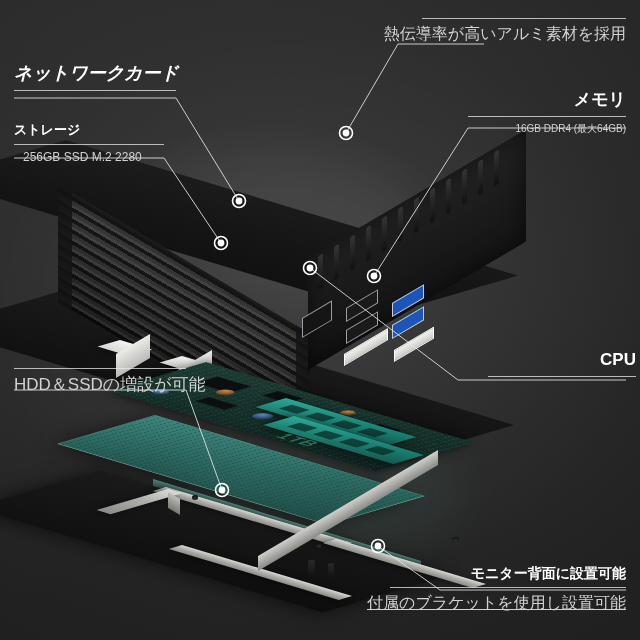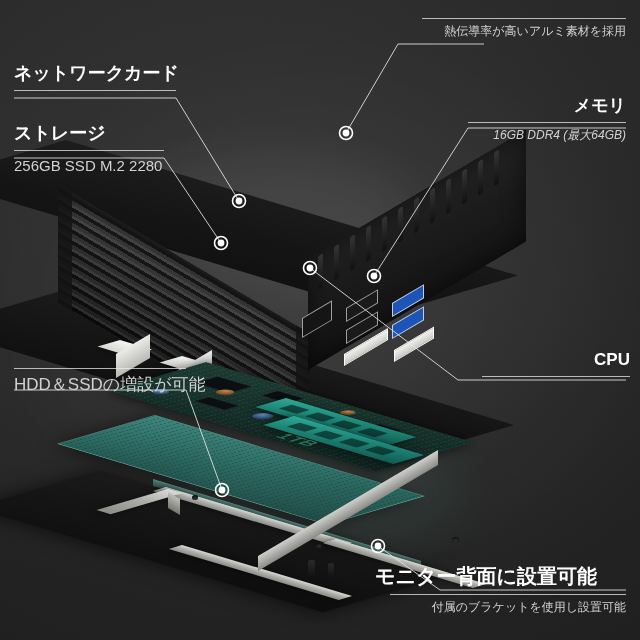--- a/index.html
+++ b/index.html
@@ -258,49 +258,49 @@
 
     <path d="M 14,390 L 186,390 L 222,490" stroke="#e8e8e8" stroke-width="1" fill="none" opacity=".85"></path>
     <use href="#dot" x="222" y="490"></use>
 
     <path d="M 626,590 L 440,590 L 378,546" stroke="#e8e8e8" stroke-width="1" fill="none" opacity=".85"></path>
     <use href="#dot" x="378" y="546"></use>
   </svg>
 
   <div class="label right" style="right:14px; top:12px; width:270px;">
     <div class="rule" style="margin:6px 0 5px; margin-left:66px;"></div>
-    <div class="sub" style="font-size:12px;font-family:Liberation Serif, serif;">熱伝導率が高いアルミ素材を採用</div>
+    <div class="sub" style="font-size:16px;font-family:Liberation Serif, serif;">熱伝導率が高いアルミ素材を採用</div>
   </div>
 
   <div class="label left" style="left:14px; top:63px; width:300px;">
-    <div class="ttl" style="font-size:18px;">ネットワークカード</div>
+    <div class="ttl" style="font-size:18px;font-style:italic;">ネットワークカード</div>
     <div class="rule" style="margin:6px 0 5px; width:162px;"></div>
   </div>
 
   <div class="label left" style="left:14px; top:123px; width:300px;">
-    <div class="ttl" style="font-size:18px;">ストレージ</div>
+    <div class="ttl" style="font-size:13px;">ストレージ</div>
     <div class="rule" style="margin:6px 0 5px; width:150px;"></div>
-    <div class="sub" style="font-size:15px;">256GB SSD M.2 2280</div>
-  </div>
-
-  <div class="label right" style="right:14px; top:96px; width:250px;">
+    <div class="sub" style="font-size:12px;margin-left:9px;">256GB SSD M.2 2280</div>
+  </div>
+
+  <div class="label right" style="right:14px; top:90px; width:250px;">
     <div class="ttl" style="font-size:17px;">メモリ</div>
     <div class="rule" style="margin:6px 0 5px; margin-left:92px;"></div>
-    <div class="sub" style="font-size:12px;font-style:italic;">16GB DDR4 (最大64GB)</div>
-  </div>
-
-  <div class="label right" style="right:10px; top:350px; width:230px;">
+    <div class="sub" style="font-size:10px;">16GB DDR4 (最大64GB)</div>
+  </div>
+
+  <div class="label right" style="right:4px; top:350px; width:230px;">
     <div class="ttl" style="font-size:17px;">CPU</div>
     <div class="rule" style="margin:6px 0 5px; margin-left:82px;"></div>
   </div>
 
   <div class="label left" style="left:14px; top:363px; width:330px;">
     <div class="rule" style="margin:5px 0 5px; width:172px;"></div>
     <div class="sub" style="font-size:17px;">HDD＆SSDの増設が可能</div>
   </div>
 
   <div class="label right" style="right:14px; top:565px; width:280px;">
-    <div class="ttl" style="font-size:20px;text-align:center;">モニター背面に設置可能</div>
+    <div class="ttl" style="font-size:14px;">モニター背面に設置可能</div>
     <div class="rule" style="margin:6px 0 5px; margin-left:44px;"></div>
-    <div class="sub" style="font-size:12px;">付属のブラケットを使用し設置可能</div>
+    <div class="sub" style="font-size:16px;text-decoration:underline;">付属のブラケットを使用し設置可能</div>
   </div>
 
 </div>
 
 </body></html>

